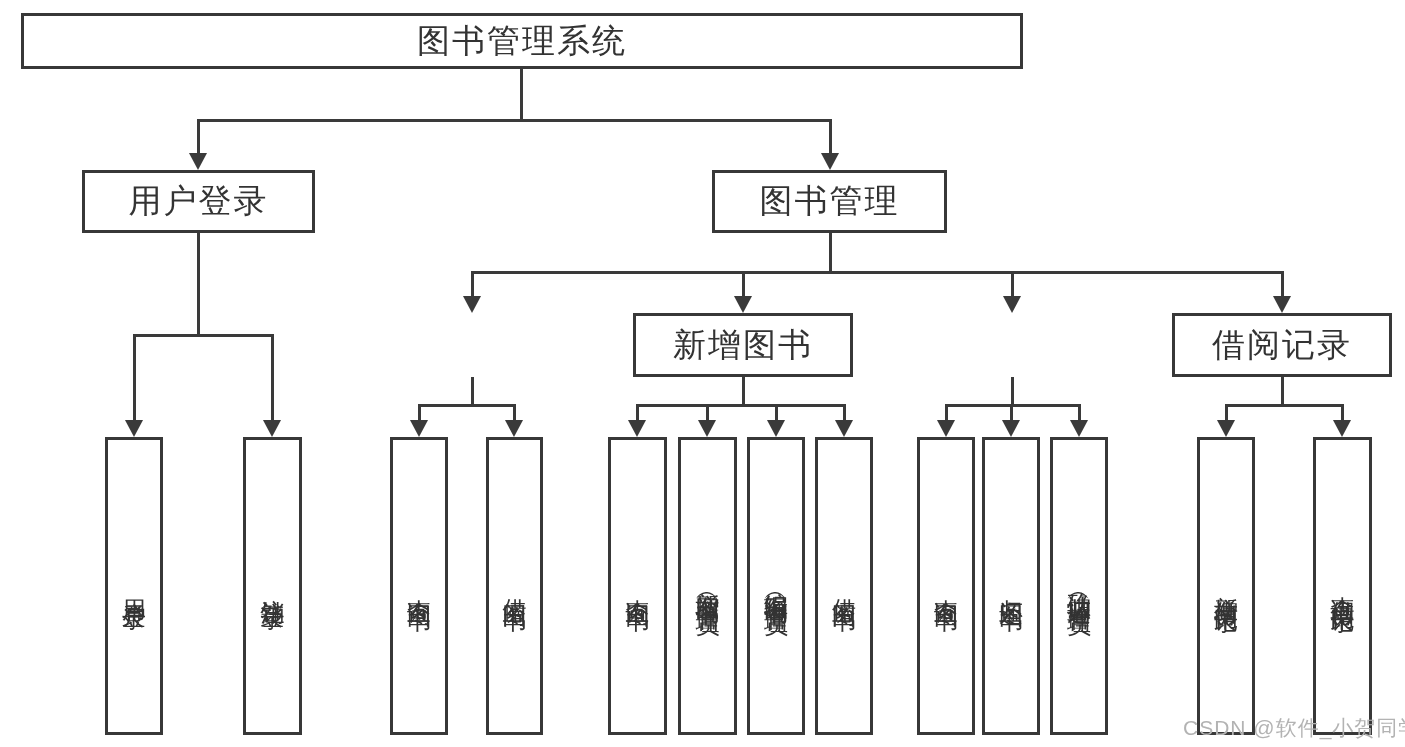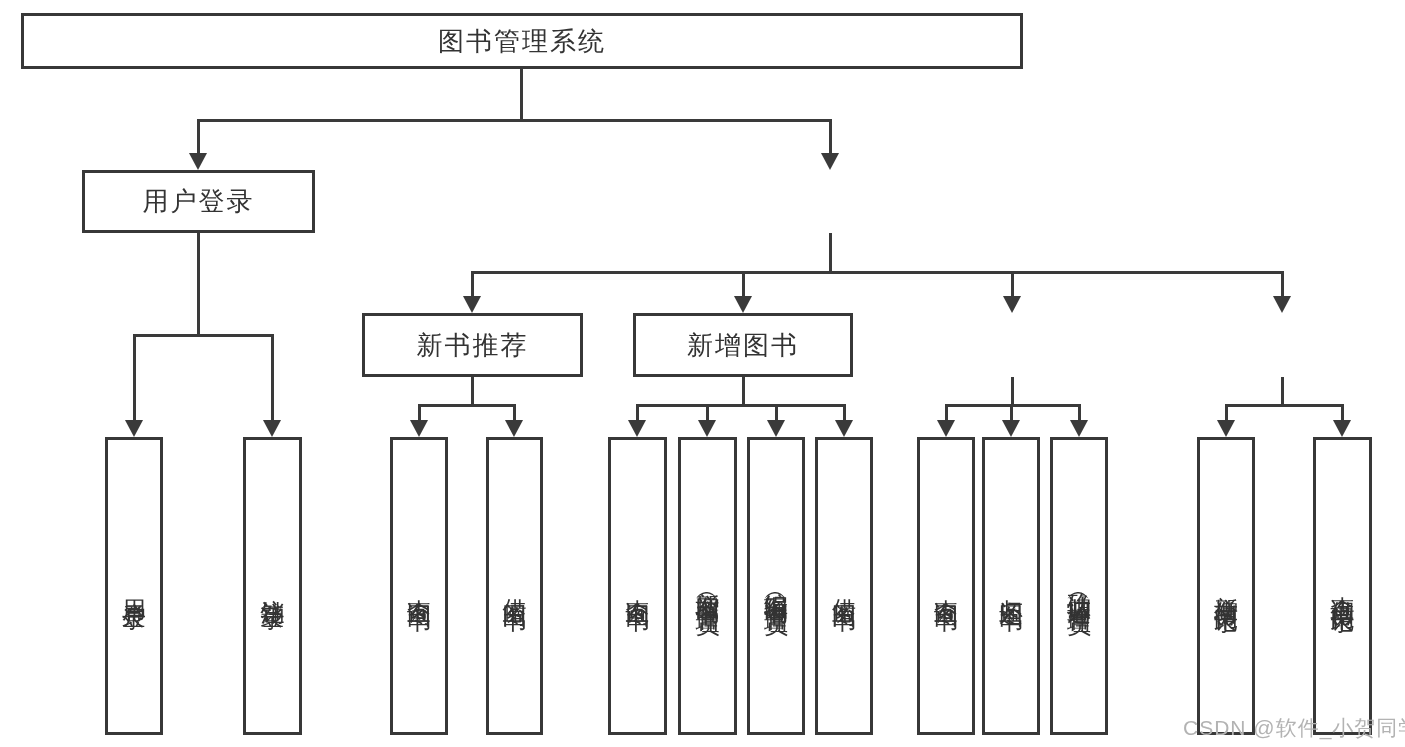--- a/index.html
+++ b/index.html
@@ -15,21 +15,21 @@
     position: absolute;
     box-sizing: border-box;
     border: 3px solid #383838;
     background: #ffffff;
     display: flex;
     align-items: center;
     justify-content: center;
     color: #333333;
   }
   .hbox .label {
-    font-size: 26px;
+    font-size: 33px;
     letter-spacing: 2px;
     white-space: nowrap;
   }
   .vbox .label {
     writing-mode: vertical-rl;
     text-orientation: mixed;
     font-size: 24px;
     letter-spacing: 3px;
     line-height: 1;
   }
@@ -65,44 +65,47 @@
   <div class="vline" style="left:520px;top:69px;height:52px"></div>
   <div class="hline" style="left:197px;top:119px;width:635px"></div>
   <div class="vline" style="left:197px;top:119px;height:36px"></div>
   <div class="arrow" style="left:189px;top:153px"></div>
   <div class="vline" style="left:829px;top:119px;height:36px"></div>
   <div class="arrow" style="left:821px;top:153px"></div>
 
   <div class="box hbox" style="left:82px;top:170px;width:233px;height:63px">
     <span class="label">用户登录</span>
   </div>
+  <div class="box hbox" style="left:712px;top:170px;width:235px;height:63px">
+    <span class="label">图书管理</span>
+  </div>
 
   <div class="vline" style="left:197px;top:233px;height:104px"></div>
   <div class="hline" style="left:133px;top:334px;width:141px"></div>
   <div class="vline" style="left:133px;top:334px;height:88px"></div>
   <div class="arrow" style="left:125px;top:420px"></div>
   <div class="vline" style="left:271px;top:334px;height:88px"></div>
   <div class="arrow" style="left:263px;top:420px"></div>
 
   <div class="vline" style="left:829px;top:233px;height:41px"></div>
   <div class="hline" style="left:471px;top:271px;width:812px"></div>
   <div class="vline" style="left:471px;top:271px;height:28px"></div>
   <div class="arrow" style="left:463px;top:296px"></div>
   <div class="vline" style="left:742px;top:271px;height:28px"></div>
   <div class="arrow" style="left:734px;top:296px"></div>
   <div class="vline" style="left:1011px;top:271px;height:28px"></div>
   <div class="arrow" style="left:1003px;top:296px"></div>
   <div class="vline" style="left:1281px;top:271px;height:28px"></div>
   <div class="arrow" style="left:1273px;top:296px"></div>
 
-  <div class="box hbox" style="left:362px;top:313px;width:221px;height:64px">
-    <span class="label">新书推荐</span>
-  </div>
   <div class="box hbox" style="left:633px;top:313px;width:220px;height:64px">
     <span class="label">新增图书</span>
+  </div>
+  <div class="box hbox" style="left:1172px;top:313px;width:220px;height:64px">
+    <span class="label">借阅记录</span>
   </div>
 
   <div class="vline" style="left:471px;top:377px;height:30px"></div>
   <div class="hline" style="left:418px;top:404px;width:98px"></div>
   <div class="vline" style="left:418px;top:404px;height:18px"></div>
   <div class="arrow" style="left:410px;top:420px"></div>
   <div class="vline" style="left:513px;top:404px;height:18px"></div>
   <div class="arrow" style="left:505px;top:420px"></div>
 
   <div class="vline" style="left:742px;top:377px;height:30px"></div>

